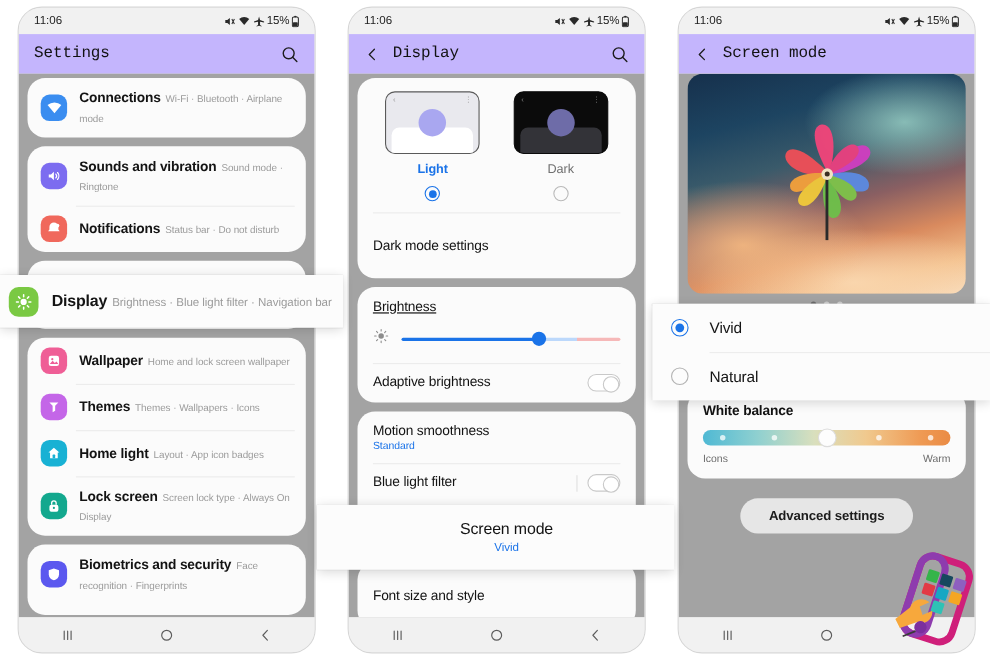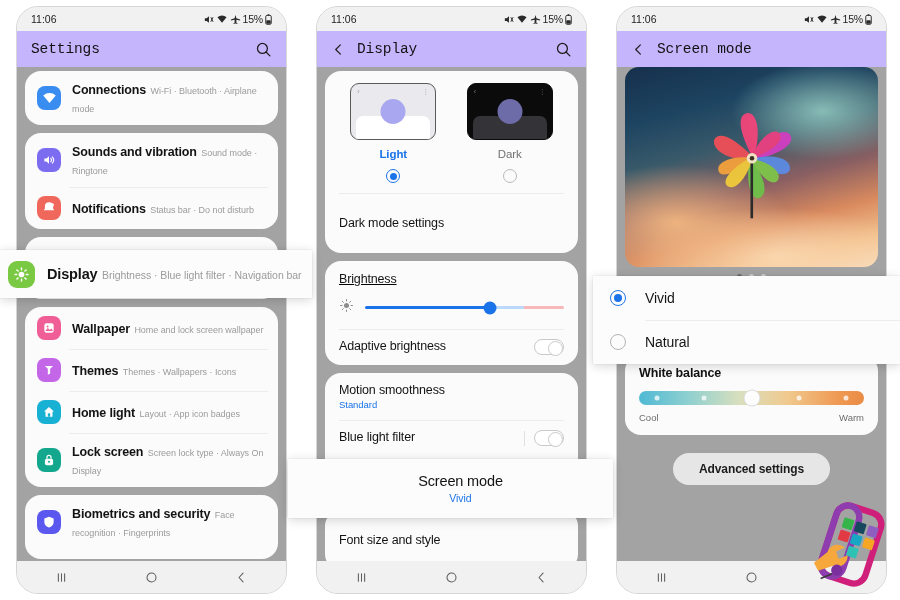--- a/index.html
+++ b/index.html
@@ -563,21 +563,21 @@
         <div class="wb-card">
           <div class="wb-title">White balance</div>
           <div class="wb-slider">
             <i style="left:8%"></i>
                 <i style="left:29%"></i>
                 <i style="left:71%"></i>
                 <i style="left:92%"></i>
             <span class="wb-knob"></span>
           </div>
           <div class="wb-labels">
-            <span>Cool</span>
+            <span>Icons</span>
             <span>Warm</span>
           </div>
         </div>
       </div>
 
       <div class="adv-wrap">
         <button class="adv-btn">Advanced settings</button>
       </div>
     </div>
 

